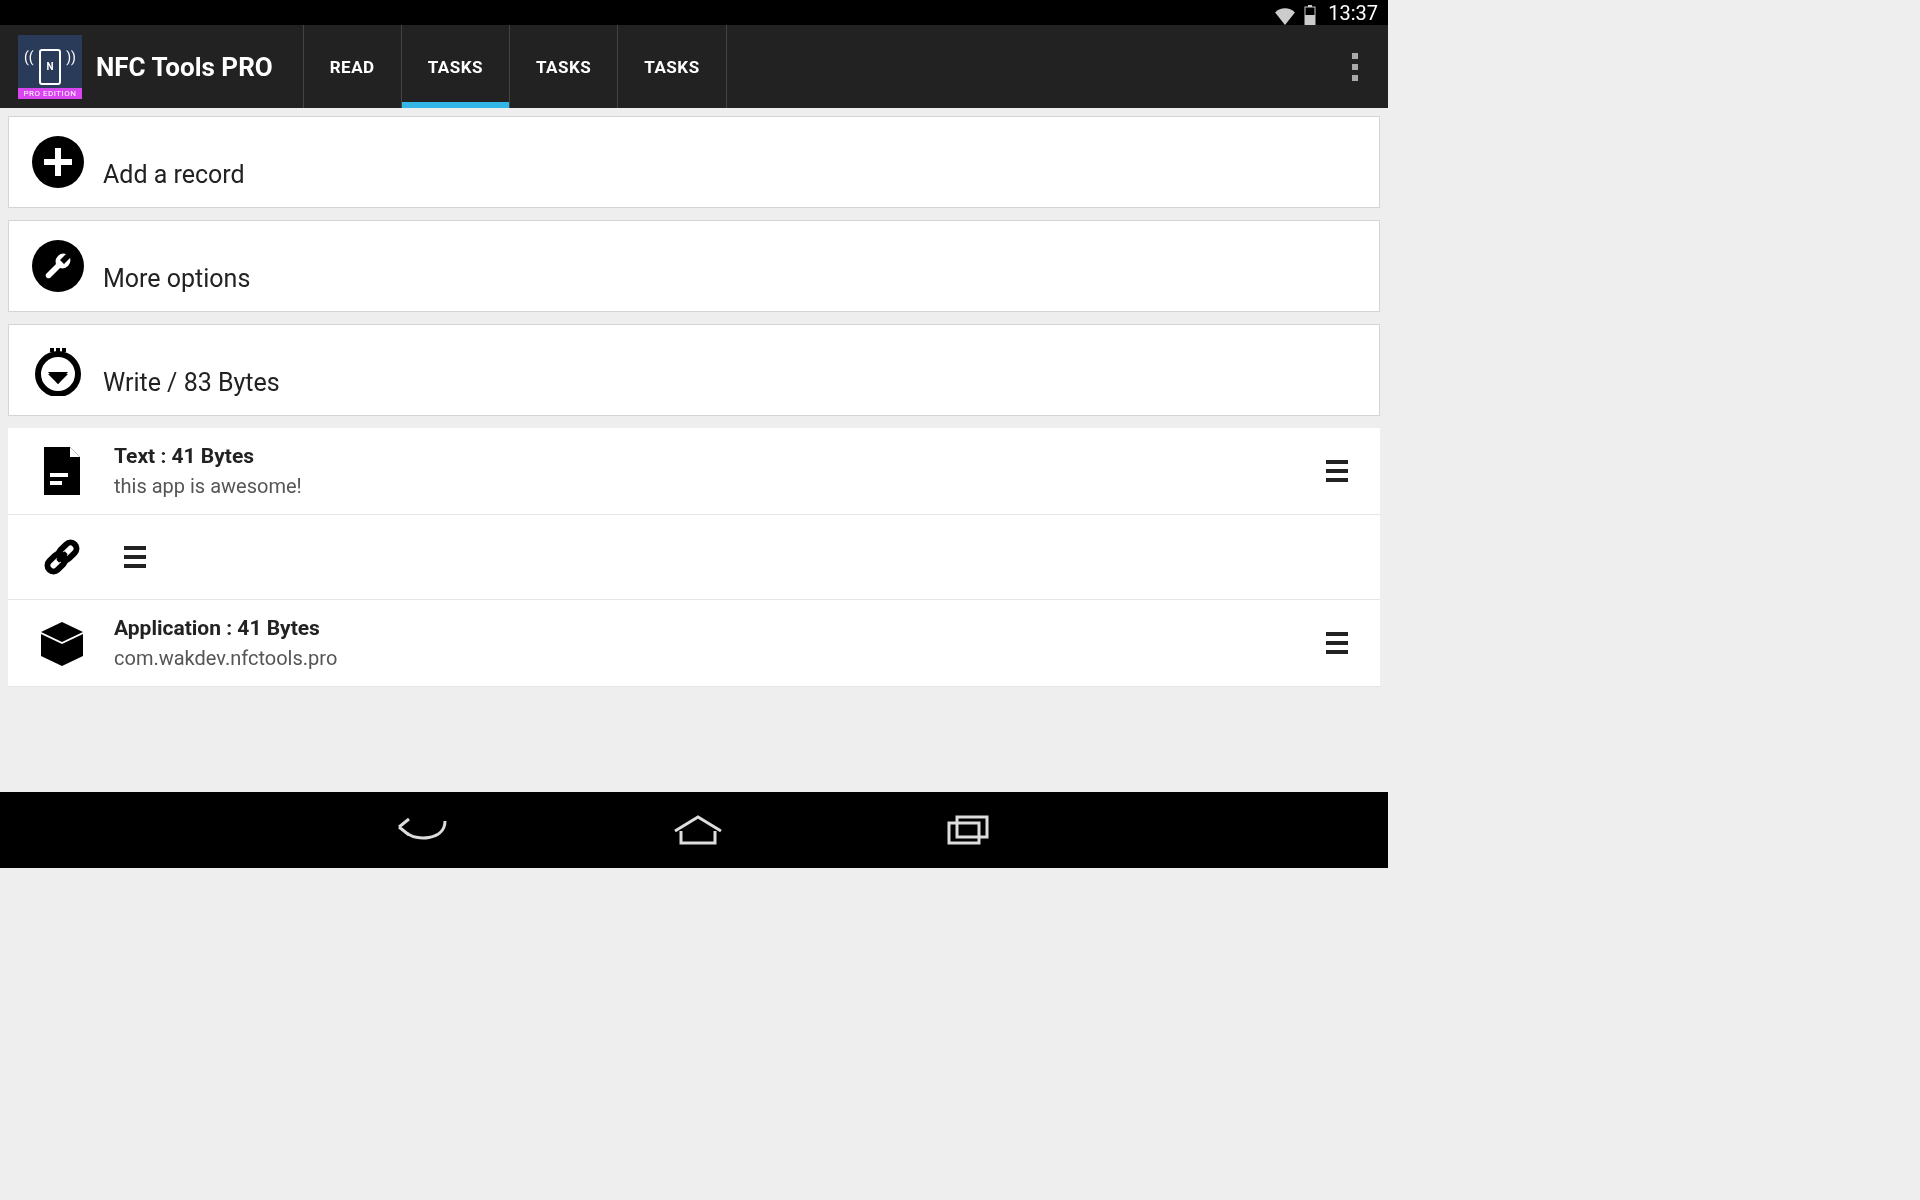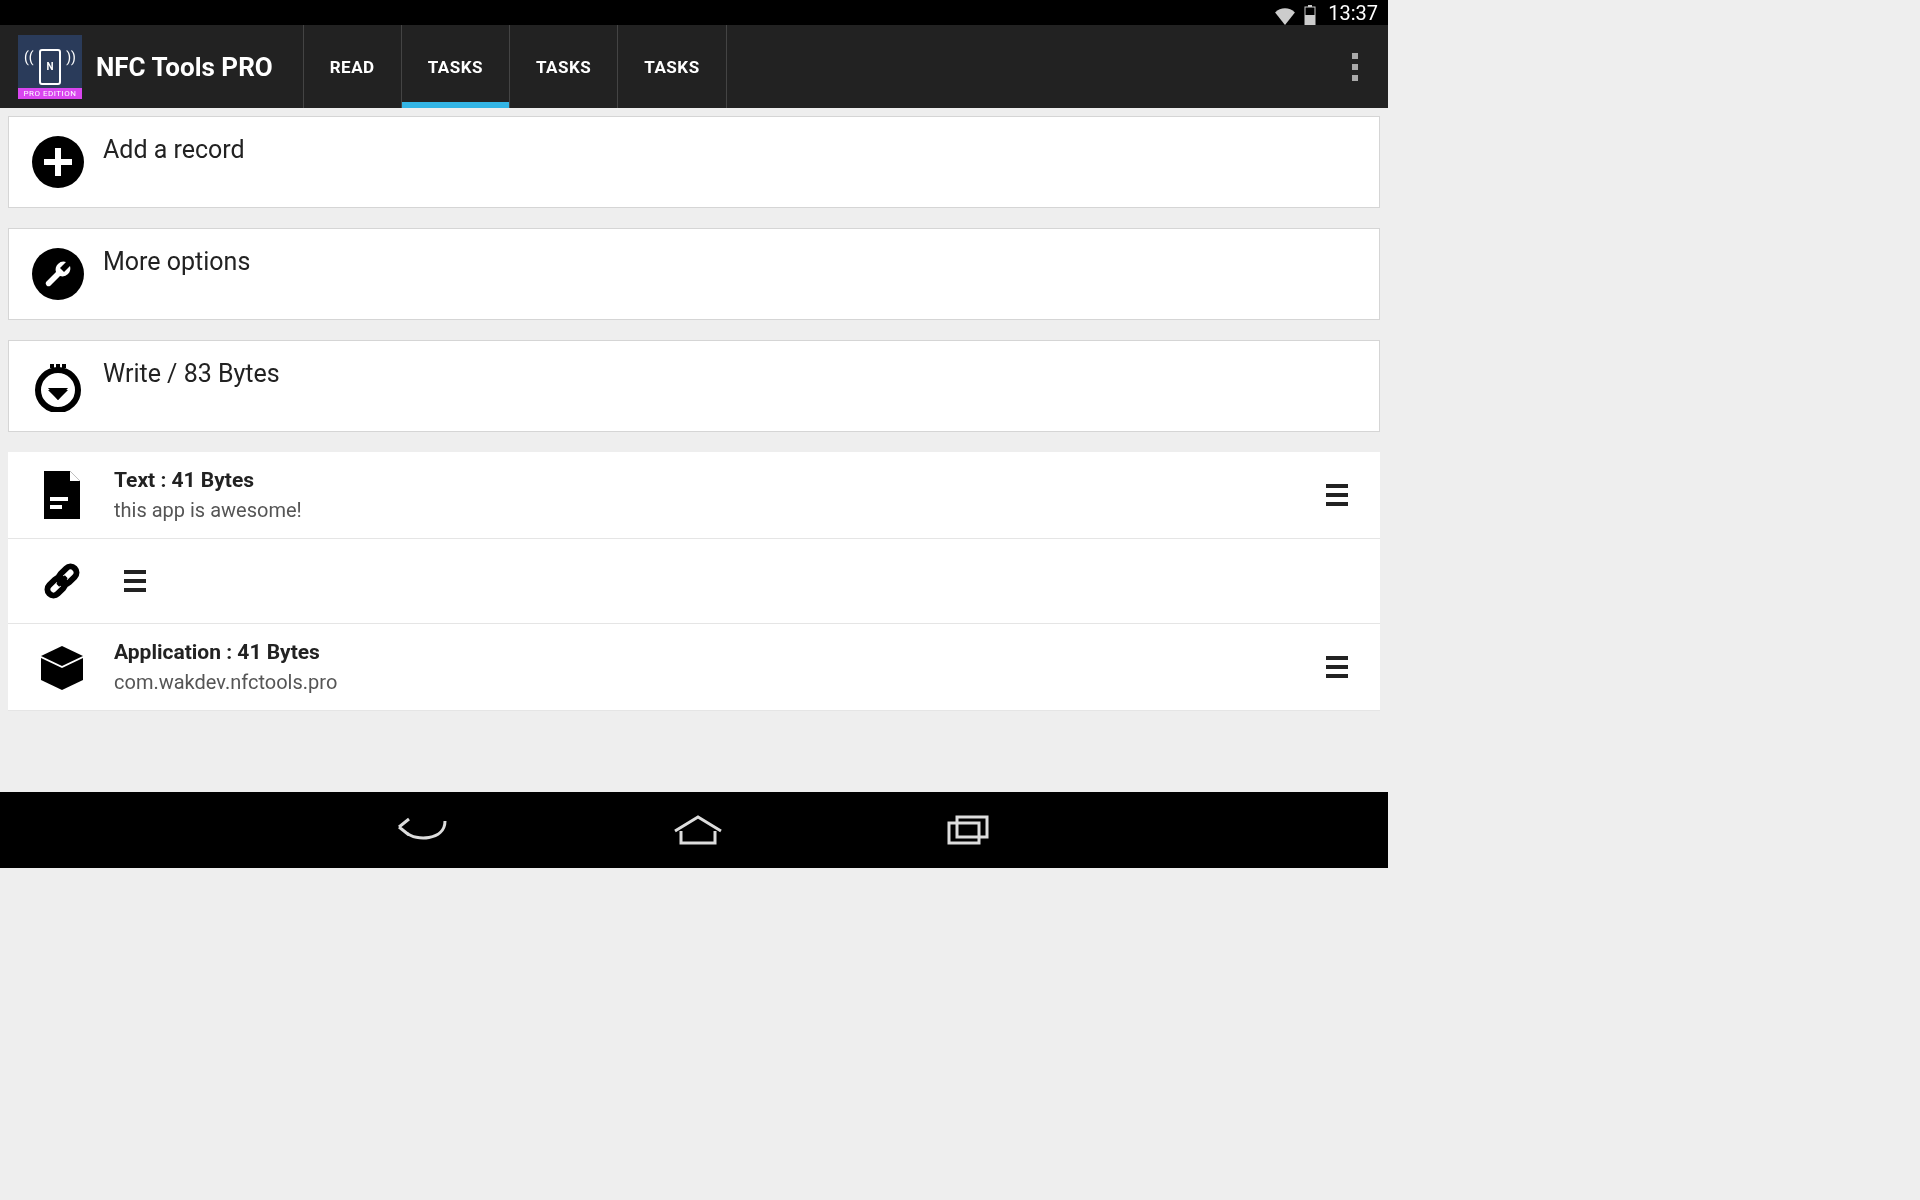--- a/index.html
+++ b/index.html
@@ -81,23 +81,23 @@
   .overflow span { width: 6px; height: 6px; background: #aaa; }
   .content {
     padding: 8px 8px 0 8px;
     background: #eeeeee;
     height: calc(100% - 35px - 83px - 76px);
     overflow-y: auto;
   }
   .card {
     background: #fff;
     border: 1px solid #d5d5d5;
-    margin-bottom: 20px;
+    margin-bottom: 12px;
     display: flex;
-    align-items: flex-start;
+    align-items: flex-end;
     padding: 18px 22px;
     cursor: pointer;
   }
   .card .icon-circle {
     width: 54px; height: 54px; flex: 0 0 54px;
     display: flex; align-items: center; justify-content: center;
     margin-right: 18px;
   }
   .card .label { font-size: 25px; color: #222; }
   .record-list { background: #fff; }

